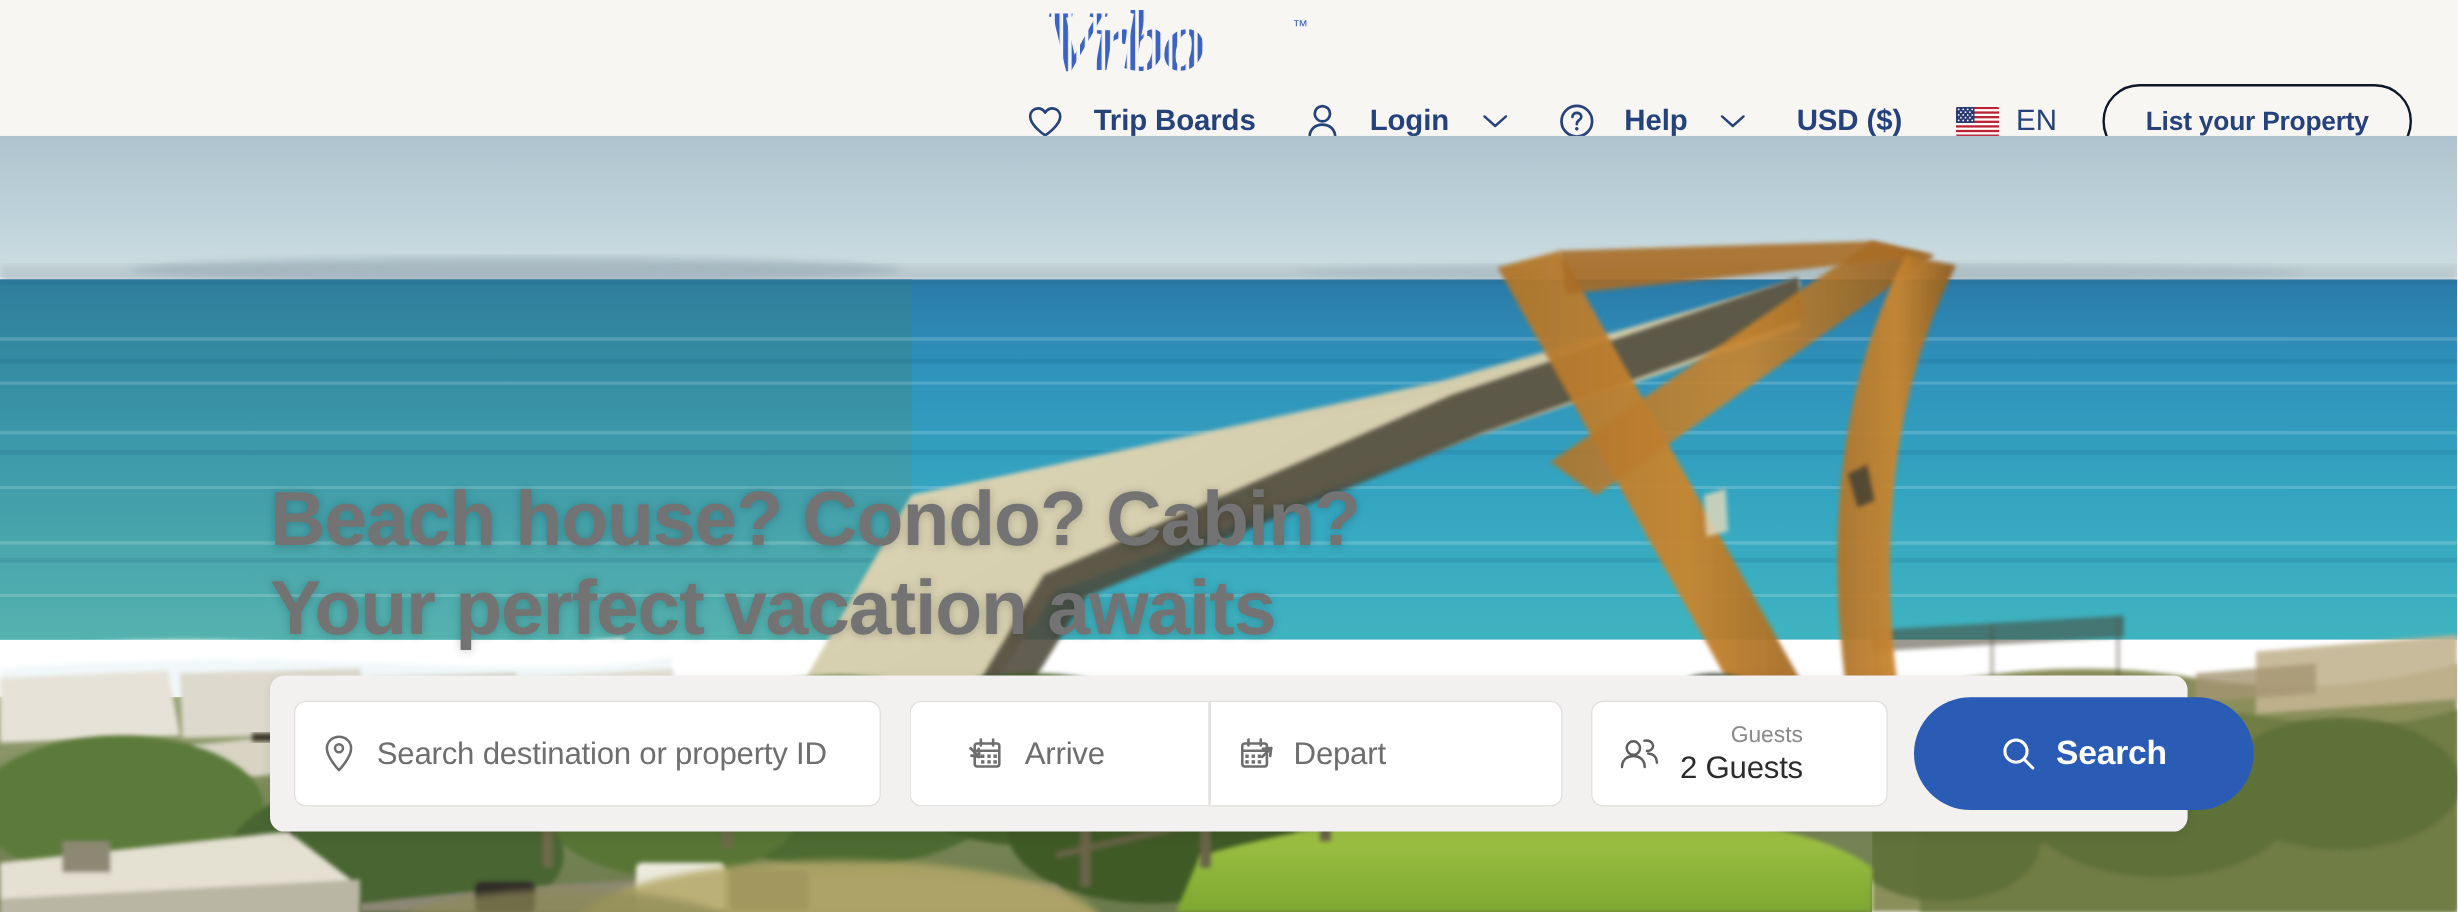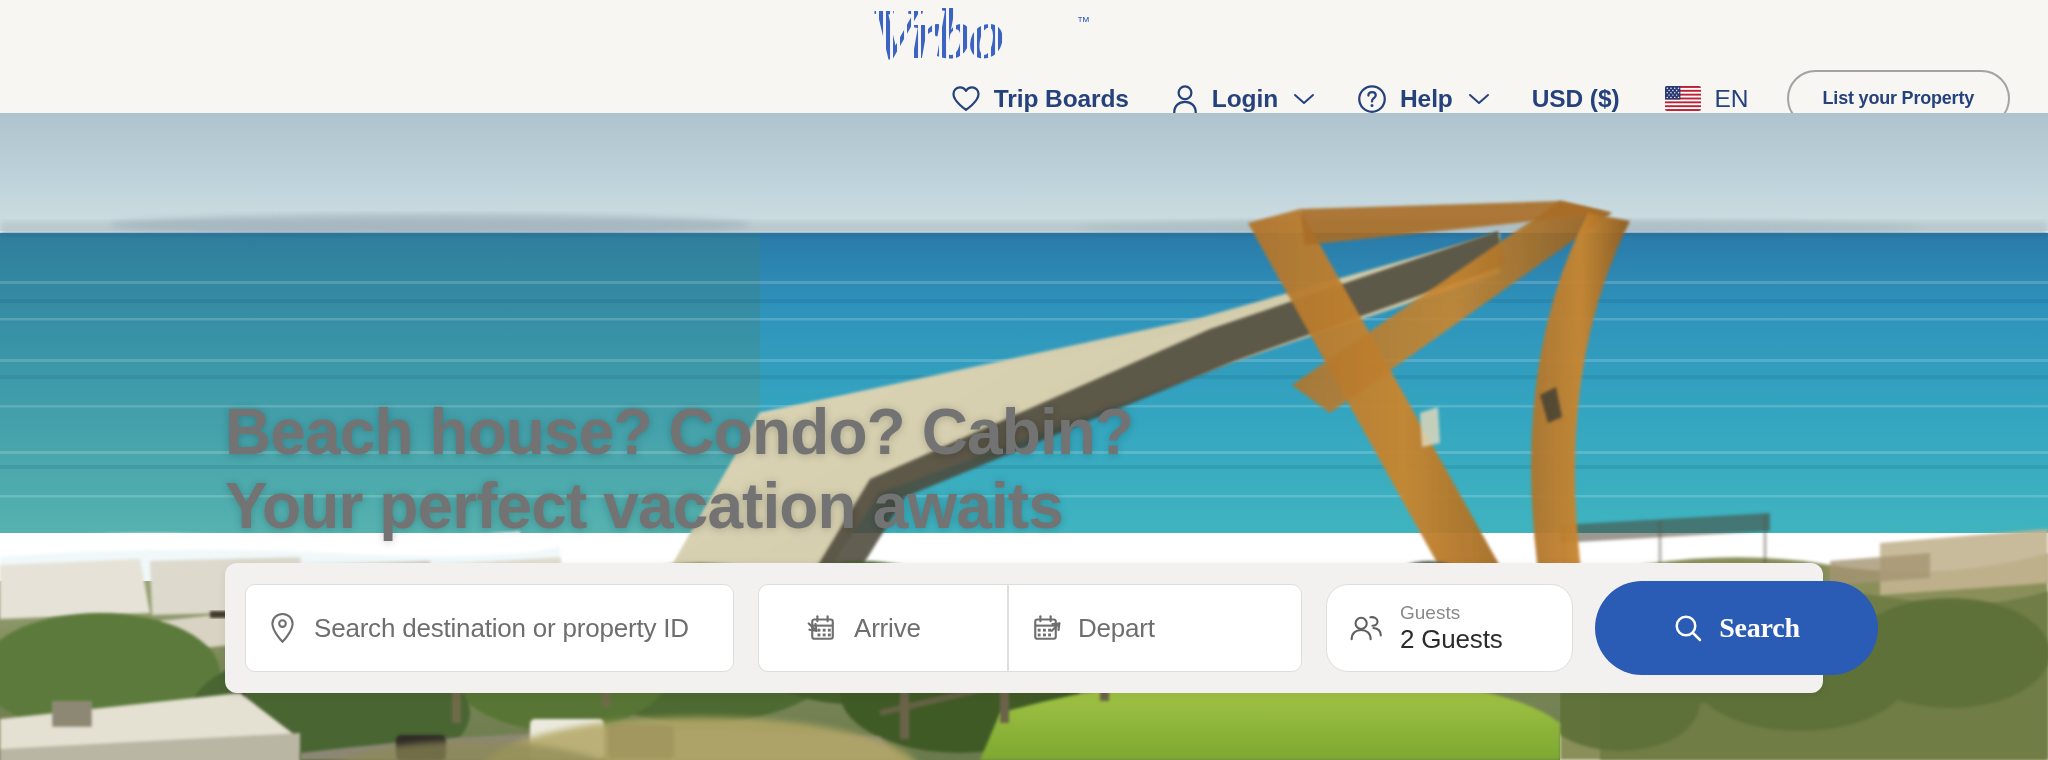--- a/index.html
+++ b/index.html
@@ -31,21 +31,21 @@
 
   .nav {
     margin-left: auto;
     display: flex;
     align-items: center;
     gap: 0px;
   }
   .nav-item {
     display: flex;
     align-items: center;
-    gap: 13px;
+    gap: 25px;
     color: #25427c;
     font-size: 24.5px;
     font-weight: bold;
     letter-spacing: -0.1px;
     padding: 8px 21px;
     cursor: pointer;
     white-space: nowrap;
   }
   .nav-item .icon { display: flex; align-items: center; justify-content: center; }
   .chev { display: flex; align-items: center; margin-left: 2px; }
@@ -62,24 +62,24 @@
   }
   .flag {
     width: 36px; height: 25px;
     border-radius: 2px;
     overflow: hidden;
     display: block;
     flex: 0 0 auto;
   }
   .list-btn {
     margin-left: 18px;
-    border: 2px solid #a3a3a3;
+    border: 2px solid #0f172a;
     border-radius: 40px;
     color: #25427c;
-    font-size: 18px;
+    font-size: 22px;
     font-weight: bold;
     padding: 16px 34px;
     background: transparent;
     cursor: pointer;
     white-space: nowrap;
     font-family: "Liberation Sans", sans-serif;
     letter-spacing: -0.2px;
   }
 
   
@@ -130,20 +130,21 @@
   }
   .field {
     background: #ffffff;
     border: 1px solid #e0dedb;
     height: 88px;
     display: flex;
     align-items: center;
     gap: 17px;
     padding: 0 22px;
     cursor: text;
+    text-align: right;
   }
   .field.dest {
     width: 489px;
     border-radius: 10px;
     flex: 0 0 auto;
   }
   .field.arrive {
     width: 249px;
     border-radius: 10px 0 0 10px;
     border-right: none;
@@ -153,21 +154,21 @@
     padding-left: 48px;
   }
   .field.depart {
     width: 294px;
     border-radius: 0 10px 10px 0;
     flex: 0 0 auto;
     cursor: pointer;
   }
   .field.guests {
     width: 247px;
-    border-radius: 22px;
+    border-radius: 10px;
     flex: 0 0 auto;
     margin-left: 24px;
     cursor: pointer;
     align-items: center;
   }
   .divider-v {
     width: 1px;
     height: 88px;
     background: #e0dedb;
     flex: 0 0 auto;
@@ -204,21 +205,21 @@
     background: #2a5bb5;
     border: none;
     color: #ffffff;
     font-size: 28px;
     font-weight: bold;
     display: flex;
     align-items: center;
     justify-content: center;
     gap: 16px;
     cursor: pointer;
-    font-family: Liberation Serif, serif;
+    font-family: Liberation Sans, sans-serif;
     letter-spacing: -0.2px;
   }
   svg { display: block; }
 </style>
 </head>
 <body>
 
 <div class="header">
 
   <div class="logo-wrap">

